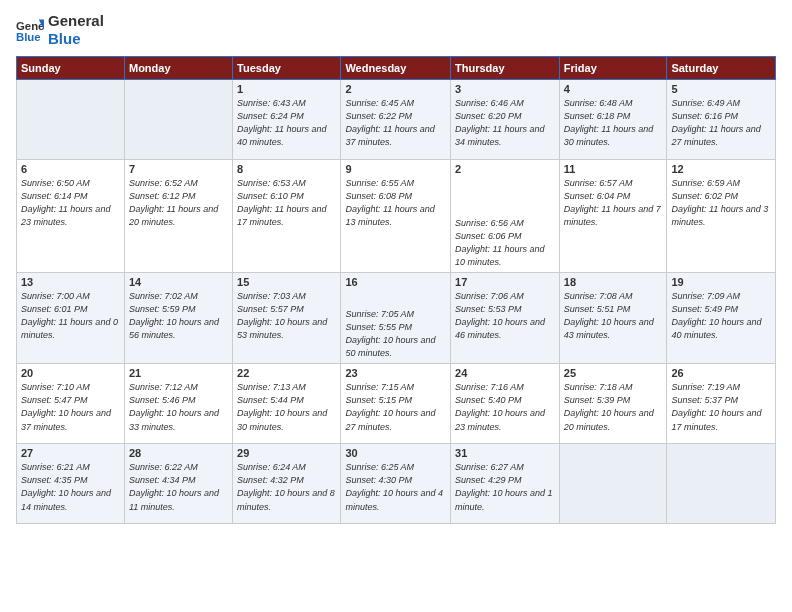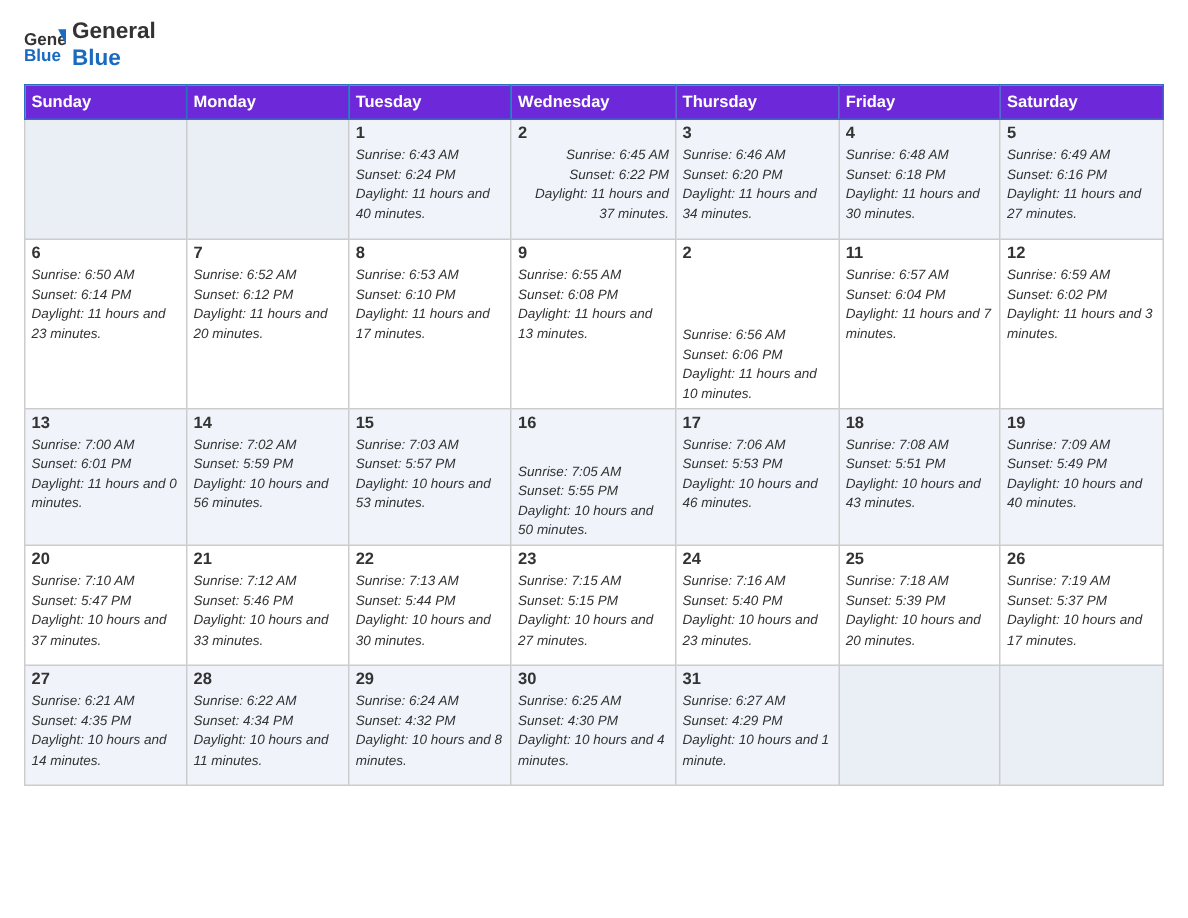--- a/index.html
+++ b/index.html
@@ -42,21 +42,21 @@
     .location {
       font-size: 13px;
       color: #555;
     }
     .calendar {
       width: 100%;
       border-collapse: collapse;
       font-size: 9.5px;
     }
     .calendar th {
-      background: #6d28d9;
+      background: #7f1d1d;
       color: #fff;
       padding: 5px 4px;
       text-align: left;
       font-size: 11px;
       font-weight: bold;
       border: 1px solid #2a72c0;
     }
     .calendar td {
       border: 1px solid #ccc;
       vertical-align: top;
@@ -127,21 +127,21 @@
           <td class="empty"></td>
           <td class="empty"></td>
           <td>
             <span class="day-num">1</span>
             <div class="day-info" style="white-space: pre-line;">Sunrise: 6:43 AM
 Sunset: 6:24 PM
 Daylight: 11 hours and 40 minutes.</div>
           </td>
           <td>
             <span class="day-num">2</span>
-            <div class="day-info" style="white-space: pre-line; text-align: right;">Sunrise: 6:45 AM
+            <div class="day-info" style="white-space: pre-line;">Sunrise: 6:45 AM
 Sunset: 6:22 PM
 Daylight: 11 hours and 37 minutes.</div>
           </td>
           <td>
             <span class="day-num">3</span>
             <div class="day-info" style="white-space: pre-line;">Sunrise: 6:46 AM
 Sunset: 6:20 PM
 Daylight: 11 hours and 34 minutes.</div>
           </td>
           <td>

